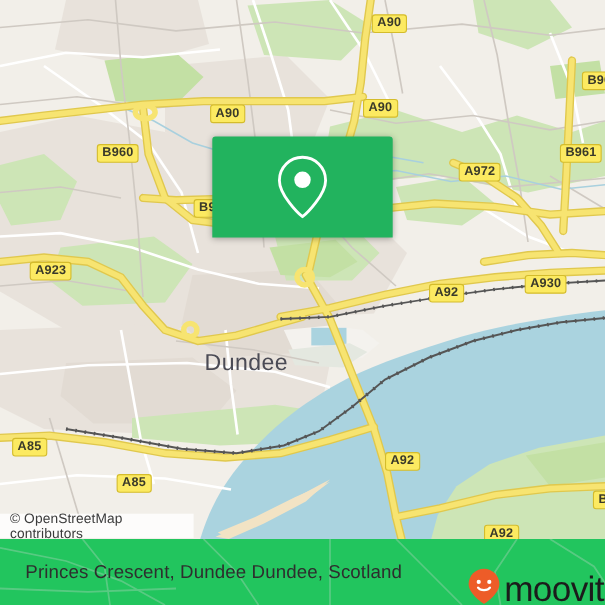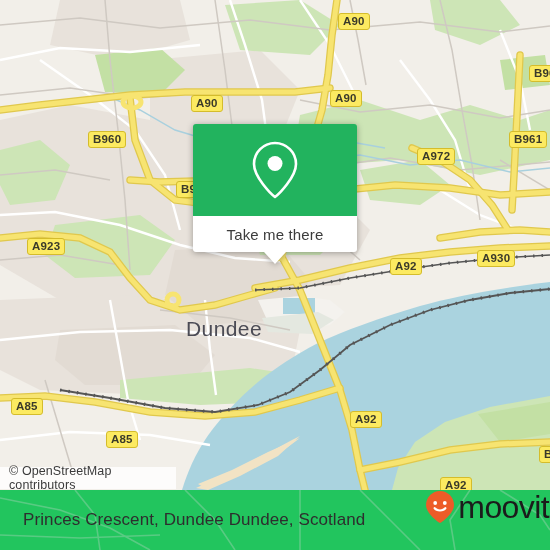--- a/index.html
+++ b/index.html
@@ -56,22 +56,22 @@
     background:#22c55e;overflow:hidden;padding-left:15px;
   }
   #footer-lines{position:absolute;left:0;top:0;width:550px;height:60px;opacity:.30;}
   #footer-title{
     position:absolute;left:23px;top:0;height:60px;
     display:flex;align-items:center;
     font-size:17px;color:#2e2e2e;letter-spacing:0.1px;
     white-space:nowrap;
   }
   #brand{
-    position:absolute;right:16px;top:0;height:44px;
-    display:flex;align-items:flex-start;gap:3px;
+    position:absolute;right:16px;top:16px;height:44px;
+    display:flex;align-items:flex-end;gap:3px;
   }
   #brand-word{
     font-size:32px;color:#1b1b1b;letter-spacing:-0.6px;
     font-weight:400;line-height:1;position:relative;top:1px;
   }
 </style>
 </head>
 <body>
 
 <div id="app">
@@ -247,24 +247,20 @@
   <div id="attrib">
     <span>© OpenStreetMap contributors</span>
   </div>
 
   <div id="card">
     <div id="card-head">
       <svg width="52" height="62" viewBox="0 0 52 62">
         <path d="M26 4 C14.4 4 5 13.4 5 25 C5 38 22 55 26 58 C30 55 47 38 47 25 C47 13.4 37.6 4 26 4 Z" fill="none" stroke="#ffffff" stroke-width="2.6" stroke-linejoin="round"></path>
         <circle cx="26" cy="24.5" r="7.5" fill="#ffffff"></circle>
       </svg>
-    </div>
-    <div id="card-foot">
-      <span id="card-foot-label">Take me there</span>
-      <div id="card-tail"></div>
     </div>
   </div>
 
   <div id="footer">
     <svg id="footer-lines" viewBox="0 0 550 60">
       <g stroke="#d8d8d8" stroke-width="1.6" fill="none">
         <path d="M0,8 L60,20 L110,38 L150,60"></path>
         <path d="M75,0 L95,25 L100,60"></path>
         <path d="M185,0 L215,30 L235,60"></path>
         <path d="M300,0 L300,60"></path>

